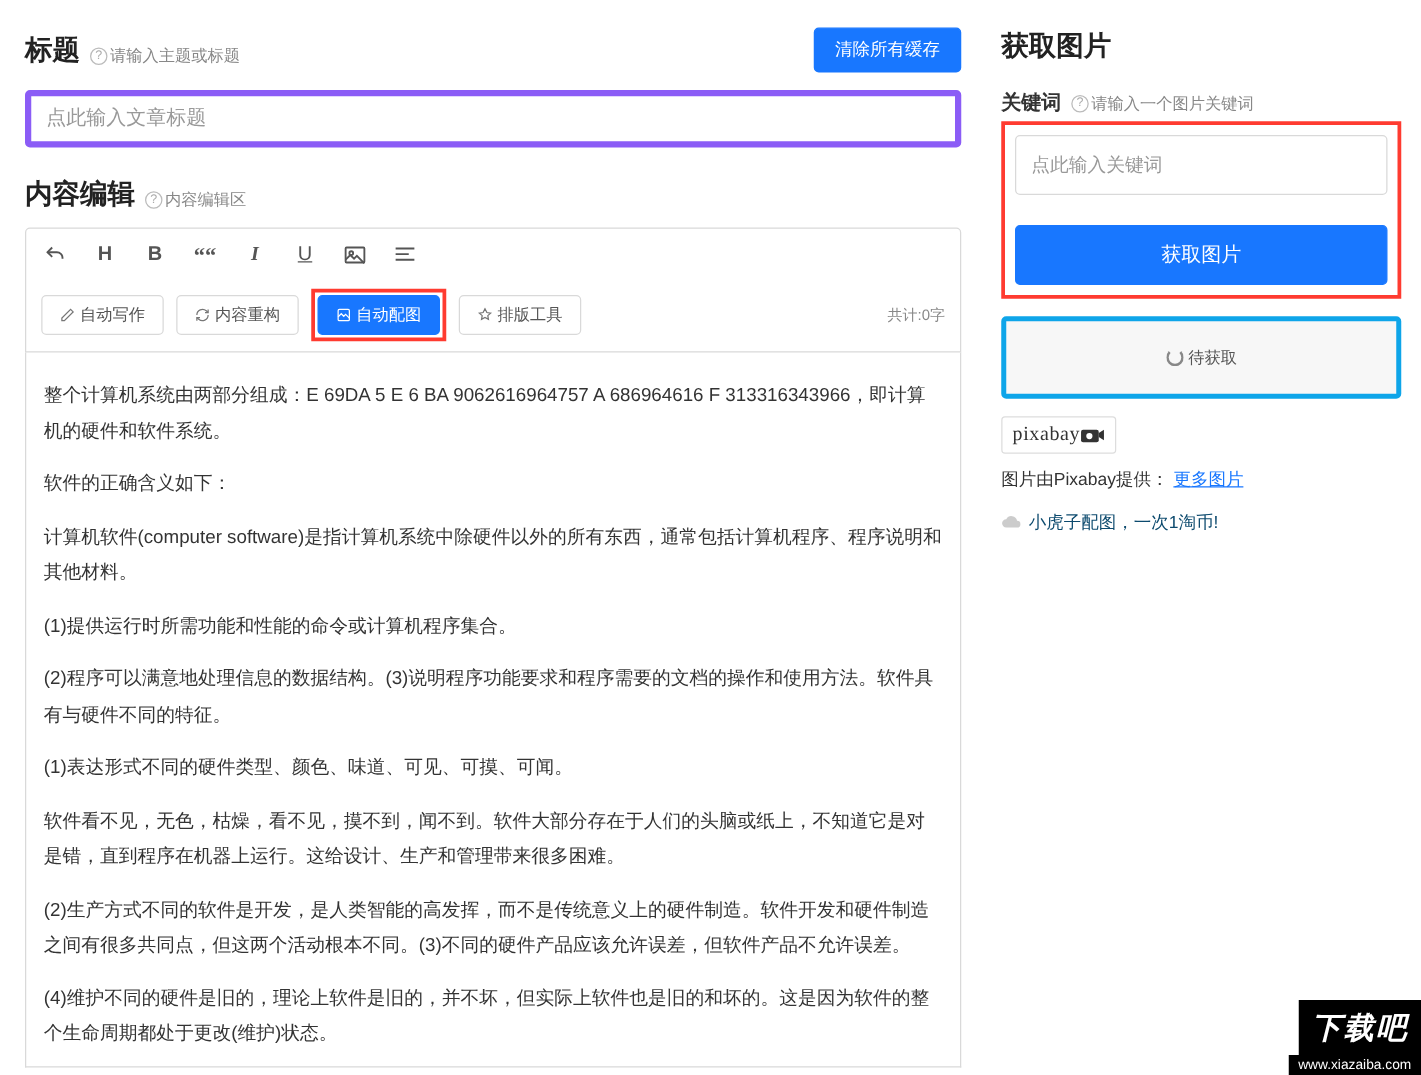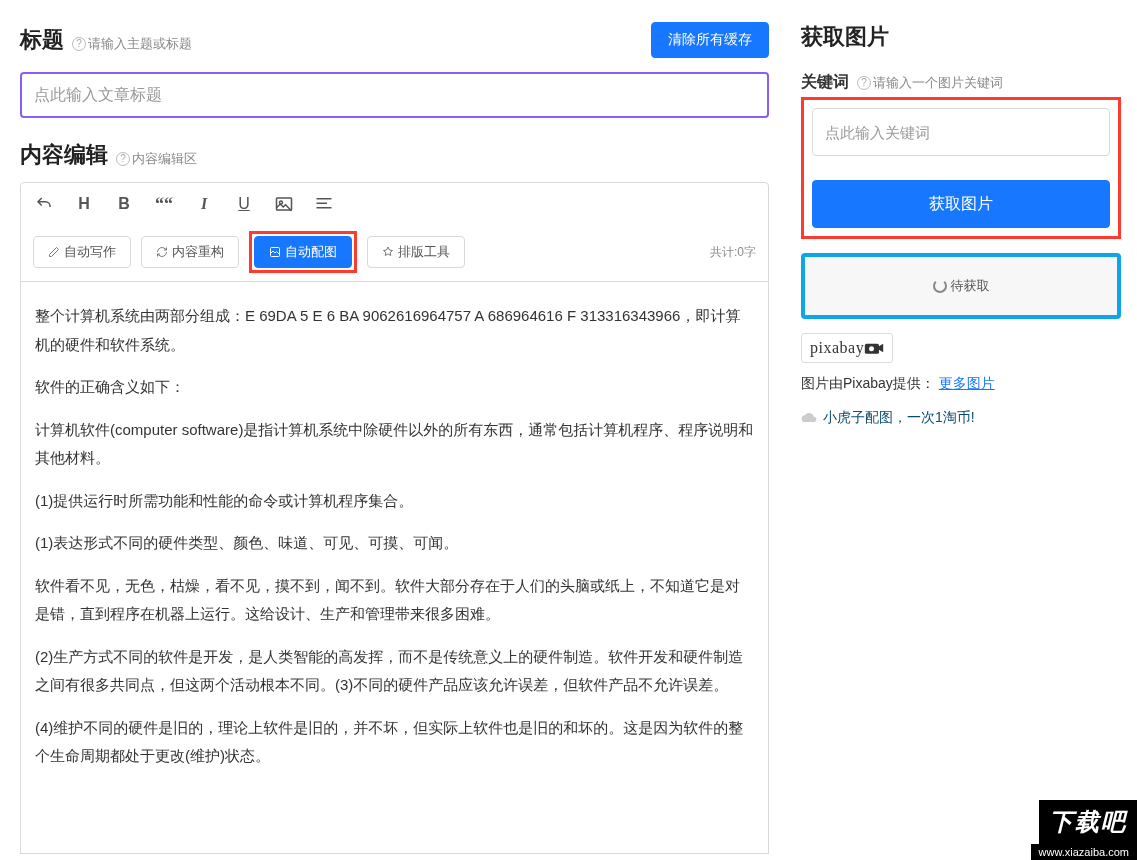--- a/index.html
+++ b/index.html
@@ -14,21 +14,21 @@
 .hint { font-size: 13px; color: #888; display: inline-flex; align-items: center; gap: 2px; }
 .hint .q-icon { display: inline-flex; align-items: center; justify-content: center; width: 14px; height: 14px; border: 1px solid #bbb; border-radius: 50%; font-size: 10px; color: #aaa; }
 
 .btn { display: inline-flex; align-items: center; gap: 4px; border: 1px solid #d9d9d9; background: #fff; border-radius: 4px; padding: 6px 14px; font-size: 13px; color: #555; cursor: pointer; }
 .btn-primary { background: #1877ff; border-color: #1877ff; color: #fff; }
 .btn-primary-lg { background: #1877ff; border-color: #1877ff; color: #fff; width: 100%; height: 48px; font-size: 16px; justify-content: center; border-radius: 4px; }
 .btn-clear { background: #1877ff; border-color: #1877ff; color: #fff; padding: 8px 16px; font-size: 14px; border-radius: 4px; }
 .btn-wait { width: 100%; background: #f7f7f7; border: 4px solid #0ea5e9; color: #555; padding: 20px; justify-content: center; border-radius: 4px; }
 .btn-wait .spin-icon { width: 14px; height: 14px; border: 2px solid #888; border-top-color: transparent; border-radius: 50%; display: inline-block; }
 
-.title-input { width: 100%; height: 46px; border: 2px solid #8b5cf6; border-radius: 4px; padding: 0 12px; font-size: 16px; color: #333; }
+.title-input { width: 100%; height: 46px; border: 5px solid #8b5cf6; border-radius: 4px; padding: 0 12px; font-size: 16px; color: #333; }
 .title-input::placeholder { color: #999; }
 
 .content-header { display: flex; align-items: baseline; gap: 8px; margin: 22px 0 12px; }
 
 .toolbar { border: 1px solid #d9d9d9; border-radius: 4px 4px 0 0; padding: 8px 12px; }
 .toolbar-row1 { display: flex; gap: 18px; align-items: center; padding: 2px 0 10px; }
 .toolbar-row1 .tb-btn { width: 22px; height: 22px; display: flex; align-items: center; justify-content: center; color: #555; font-size: 16px; cursor: pointer; }
 .toolbar-row1 .tb-btn.bold { font-weight: 700; }
 .toolbar-row1 .tb-btn.italic { font-style: italic; font-family: Georgia, serif; }
 .toolbar-row1 .tb-btn.underline { text-decoration: underline; }
@@ -146,20 +146,21 @@
         </button>
         <span class="toolbar-right">共计:0字</span>
       </div>
     </div>
 
     <div class="editor-body">
       <p>整个计算机系统由两部分组成：E 69DA 5 E 6 BA 9062616964757 A 686964616 F 313316343966，即计算机的硬件和软件系统。</p>
       <p>软件的正确含义如下：</p>
       <p>计算机软件(computer software)是指计算机系统中除硬件以外的所有东西，通常包括计算机程序、程序说明和其他材料。</p>
       <p>(1)提供运行时所需功能和性能的命令或计算机程序集合。</p>
+      <p>(2)程序可以满意地处理信息的数据结构。(3)说明程序功能要求和程序需要的文档的操作和使用方法。软件具有与硬件不同的特征。</p>
       <p>(1)表达形式不同的硬件类型、颜色、味道、可见、可摸、可闻。</p>
       <p>软件看不见，无色，枯燥，看不见，摸不到，闻不到。软件大部分存在于人们的头脑或纸上，不知道它是对是错，直到程序在机器上运行。这给设计、生产和管理带来很多困难。</p>
       <p>(2)生产方式不同的软件是开发，是人类智能的高发挥，而不是传统意义上的硬件制造。软件开发和硬件制造之间有很多共同点，但这两个活动根本不同。(3)不同的硬件产品应该允许误差，但软件产品不允许误差。</p>
       <p>(4)维护不同的硬件是旧的，理论上软件是旧的，并不坏，但实际上软件也是旧的和坏的。这是因为软件的整个生命周期都处于更改(维护)状态。</p>
     </div>
 
   </div>
 
   <div class="sidebar">
     <div class="section-title">获取图片</div>

